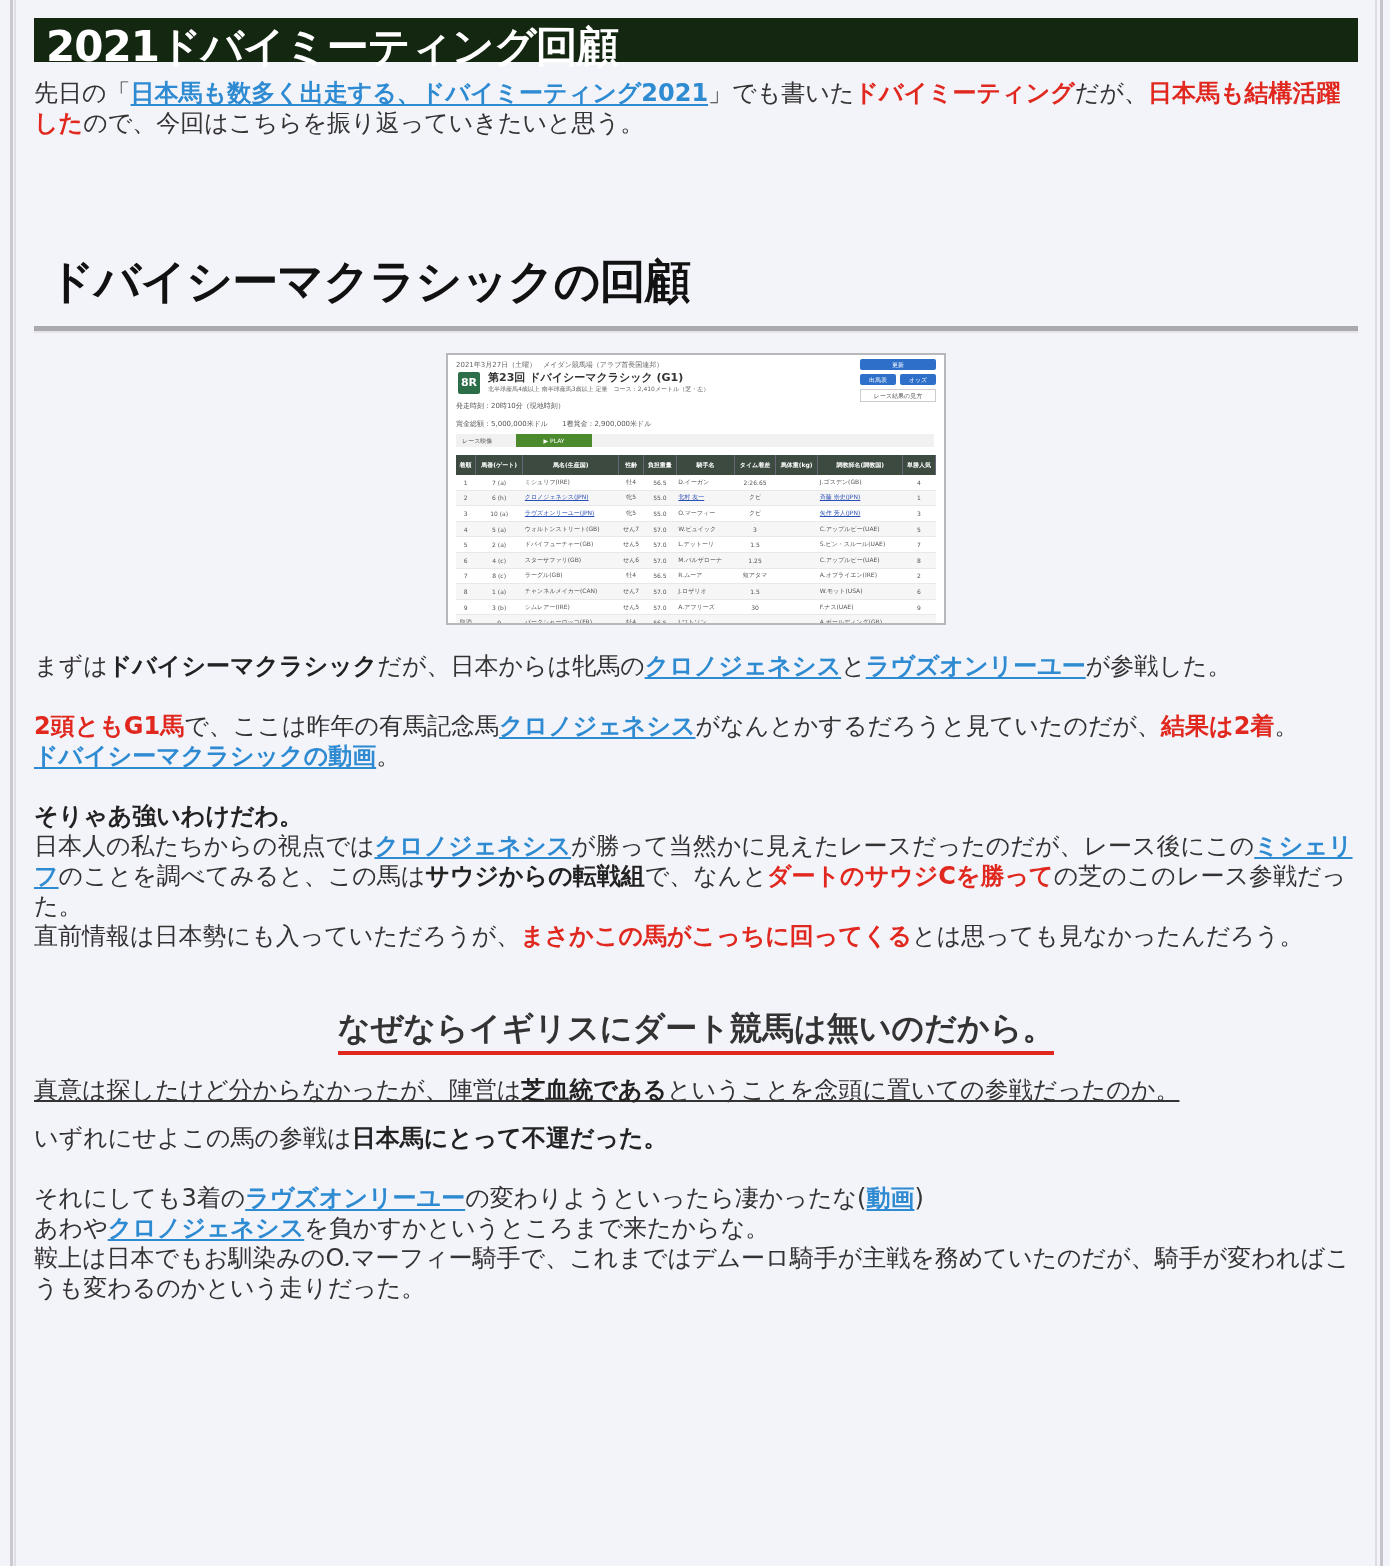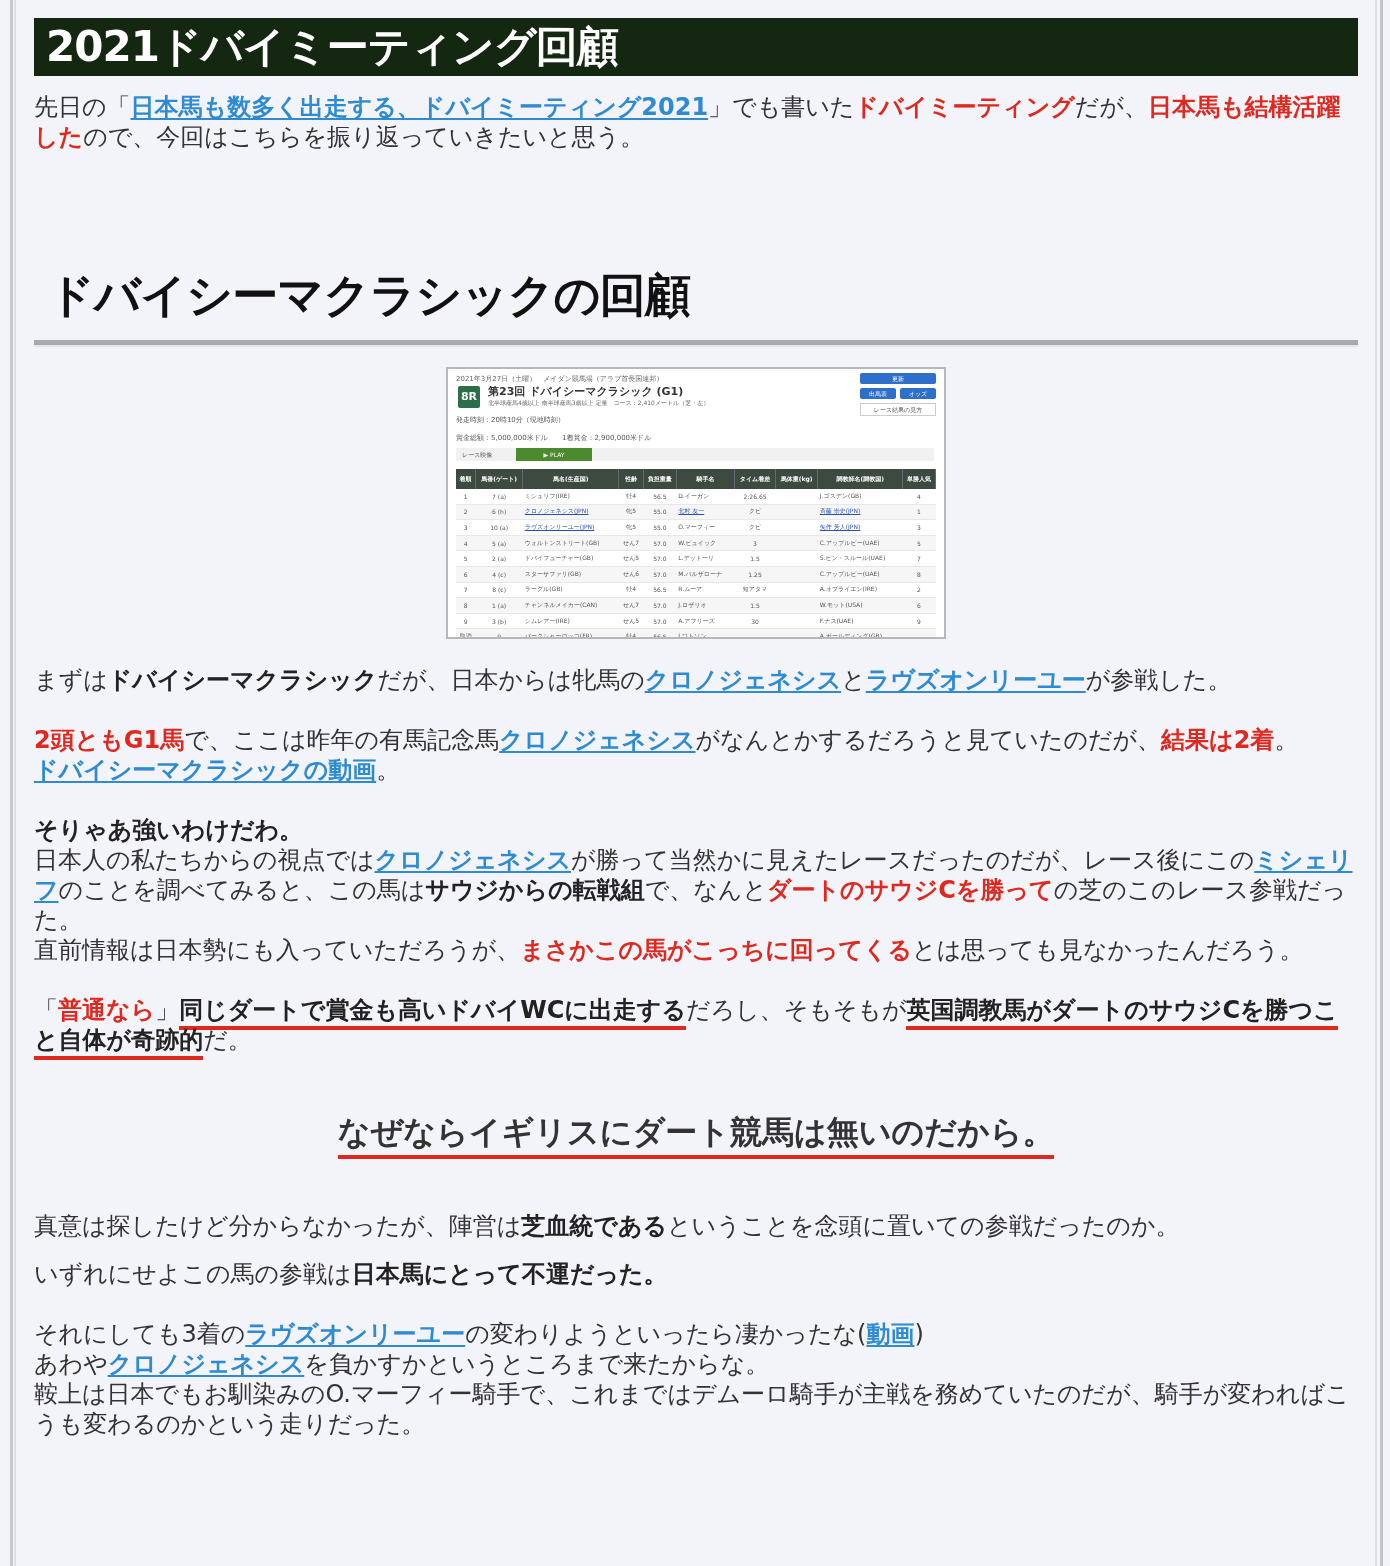--- a/index.html
+++ b/index.html
@@ -10,21 +10,21 @@
     color:#333;
     position:relative;
   }
   .frame-left { position:absolute; left:10px; top:0; width:3px; height:1566px; background:#c9c9cf; }
   .frame-left2 { position:absolute; left:14px; top:0; width:2px; height:1566px; background:#dedee4; }
   .frame-right { position:absolute; right:7px; top:0; width:3px; height:1566px; background:#c4c4ca; }
   .frame-right2 { position:absolute; right:13px; top:0; width:2px; height:1566px; background:#dcdce2; }
   .content { position:absolute; left:34px; top:18px; width:1324px; }
   .h1 {
     background:#142710; color:#fff; font-weight:bold; font-size:42px;
-    height:58px; line-height:58px; padding-left:12px; letter-spacing:-1px;
+    height:44px; line-height:58px; padding-left:12px; letter-spacing:-1px;
   }
   p { margin:0; font-size:24px; line-height:30px; }
   .red { color:#e0281f; font-weight:bold; }
   .bold { font-weight:bold; color:#222; }
   a, .link { color:#2e8bd2; font-weight:bold; text-decoration:underline; text-decoration-thickness:2px; text-underline-offset:3px; }
   .intro { margin-top:16px; }
   .h2 {
     margin-top:112px; font-size:46px; font-weight:bold; color:#111;
     padding-left:14px; letter-spacing:-1px; line-height:62px; height:62px;
   }
@@ -229,24 +229,23 @@
   <p style="margin-top:26px;"><span>まずは</span><span class="bold">ドバイシーマクラシック</span><span>だが、日本からは牝馬の</span><a>クロノジェネシス</a><span>と</span><a>ラヴズオンリーユー</a><span>が参戦した。</span></p>
 
   <p style="margin-top:30px;"><span class="red">2頭ともG1馬</span><span>で、ここは昨年の有馬記念馬</span><a>クロノジェネシス</a><span>がなんとかするだろうと見ていたのだが、</span><span class="red">結果は2着</span><span>。</span></p>
   <p><a>ドバイシーマクラシックの動画</a><span>。</span></p>
 
   <p style="margin-top:30px;"><span class="bold">そりゃあ強いわけだわ。</span></p>
 
   <p><span>日本人の私たちからの視点では</span><a>クロノジェネシス</a><span>が勝って当然かに見えたレースだったのだが、レース後にこの</span><a>ミシェリフ</a><span>のことを調べてみると、この馬は</span><span class="bold">サウジからの転戦組</span><span>で、なんと</span><span class="red">ダートのサウジCを勝って</span><span>の芝のこのレース参戦だった。</span></p>
   <p><span>直前情報は日本勢にも入っていただろうが、</span><span class="red">まさかこの馬がこっちに回ってくる</span><span>とは思っても見なかったんだろう。</span></p>
 
-  <p style="margin-top:30px;"><span>「</span><span class="red">普通なら</span><span>」</span><span class="bold ul-red">同じダートで賞金も高いドバイWCに出走する</span><span>だろし、そもそもが</span><span class="bold ul-red">英国調教馬がダートのサウジCを勝つこと自体が奇跡的</span><span>だ。</span></p>
 
   <div class="center-big"><span>なぜならイギリスにダート競馬は無いのだから。</span></div>
 
-  <p style="margin-top:56px;"><span>真意は探したけど分からなかったが、陣営は</span><span class="bold">芝血統である</span><span>ということを念頭に置いての参戦だったのか。</span></p>
+  <p style="margin-top:24px;text-decoration:underline;"><span>真意は探したけど分からなかったが、陣営は</span><span class="bold">芝血統である</span><span>ということを念頭に置いての参戦だったのか。</span></p>
 
   <p style="margin-top:18px;"><span>いずれにせよこの馬の参戦は</span><span class="bold">日本馬にとって不運だった。</span></p>
 
   <p style="margin-top:30px;"><span>それにしても3着の</span><a>ラヴズオンリーユー</a><span>の変わりようといったら凄かったな(</span><a>動画</a><span>)</span></p>
   <p><span>あわや</span><a>クロノジェネシス</a><span>を負かすかというところまで来たからな。</span></p>
   <p><span>鞍上は日本でもお馴染みのO.マーフィー騎手で、これまではデムーロ騎手が主戦を務めていたのだが、騎手が変わればこうも変わるのかという走りだった。</span></p>
 </div>
 
 </body></html>

